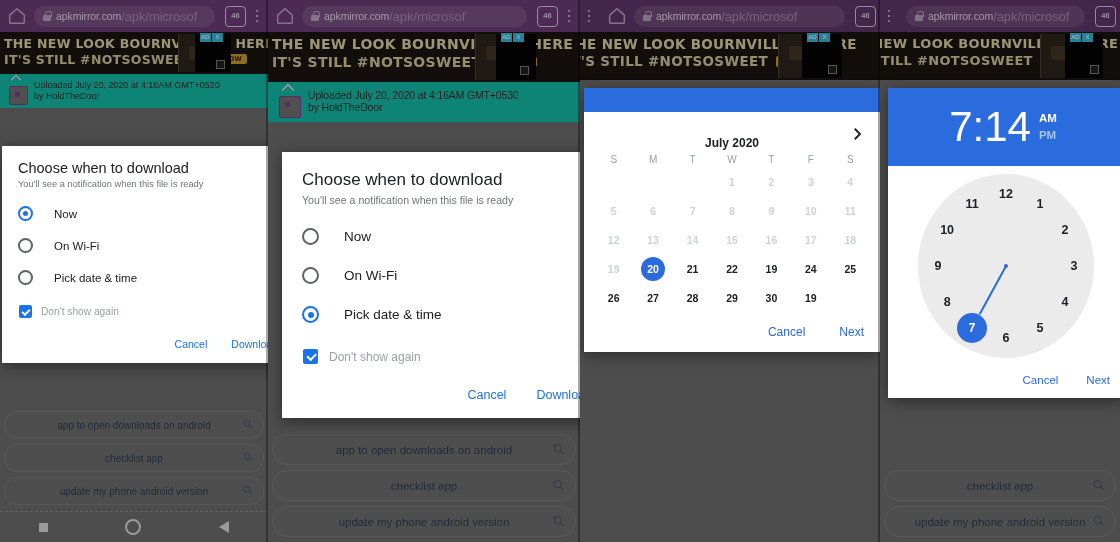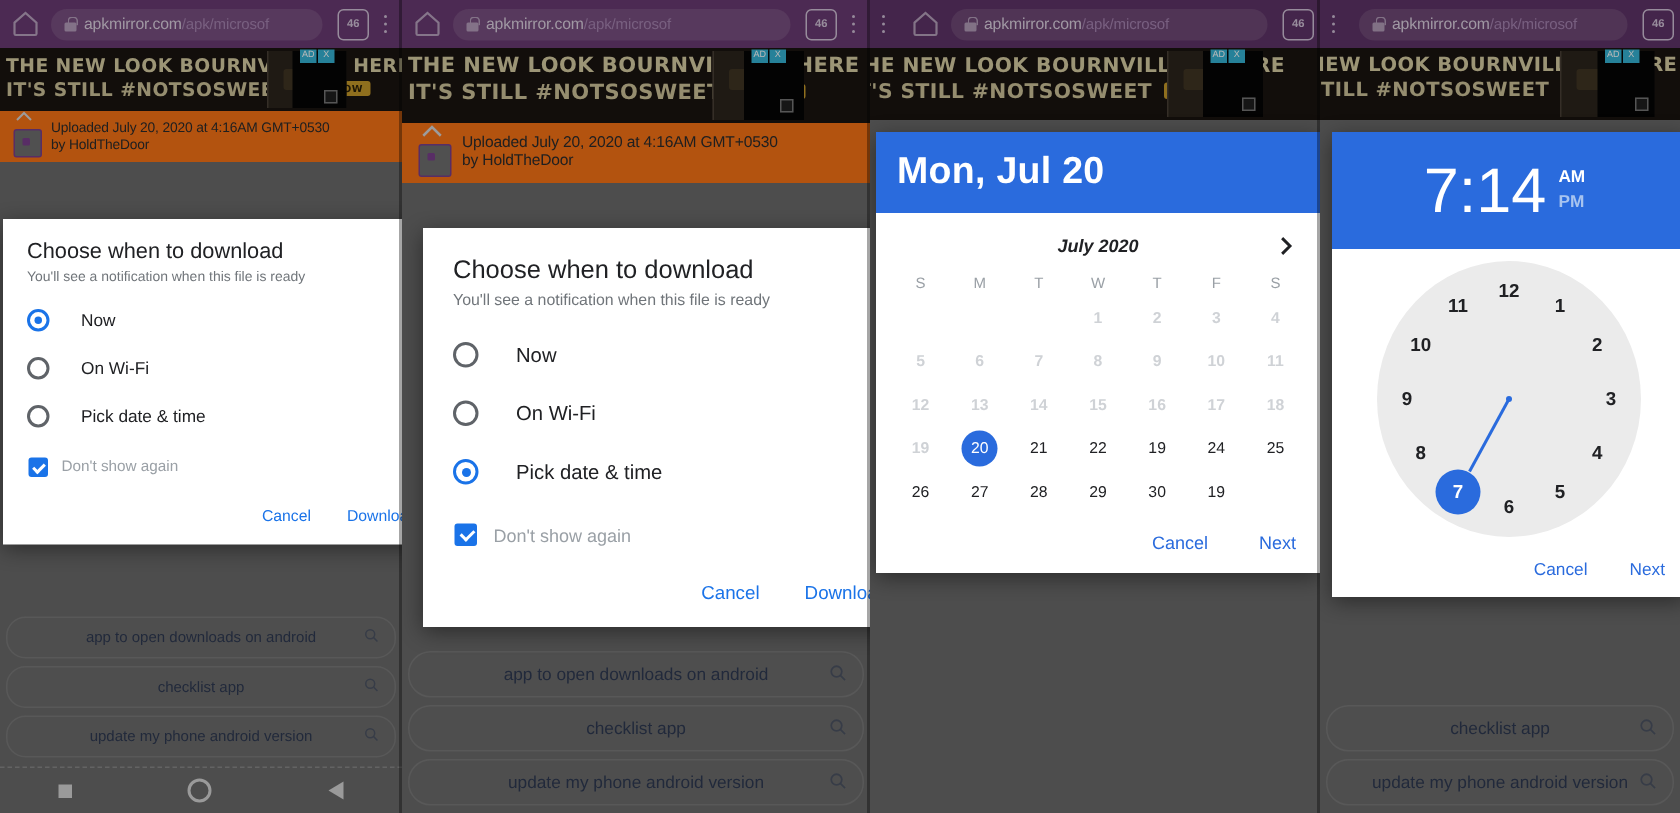--- a/index.html
+++ b/index.html
@@ -18,42 +18,42 @@
   .chrome.dim{background:#5f3468;}
   .chrome-inner{position:absolute;inset:0;display:flex;align-items:center;}
   .home-ico{width:22px;height:22px;margin-left:6px;flex:0 0 auto;opacity:.72;}
   .home-ico svg{display:block;}
   .omnibox{flex:1 1 auto;height:21px;margin:0 6px;border-radius:11px;background:rgba(255,255,255,.10);
            display:flex;align-items:center;padding:0 9px;overflow:hidden;}
   .lock{width:8px;height:10px;flex:0 0 auto;margin-right:5px;opacity:.65;position:relative;}
   .lock:before{content:"";position:absolute;left:0;bottom:0;width:8px;height:6px;background:#d8cbdd;border-radius:1px;}
   .lock:after{content:"";position:absolute;left:1.5px;top:0;width:5px;height:5px;border:1.4px solid #d8cbdd;border-bottom:none;border-radius:3px 3px 0 0;}
   .url-a{font-size:10.5px;color:#ded3e2;white-space:nowrap;letter-spacing:-.1px;}
-  .url-b{font-size:10px;color:#a785b2;white-space:nowrap;letter-spacing:-.1px;}
+  .url-b{font-size:13px;color:#a785b2;white-space:nowrap;letter-spacing:-.1px;}
   .tabbtn{width:19px;height:19px;flex:0 0 auto;margin:0 4px;border:1.5px solid #d2c3d8;border-radius:4px;
           display:flex;align-items:center;justify-content:center;}
   .tabnum{font-size:7.5px;color:#d2c3d8;line-height:1;font-weight:700;}
   .kebab{width:14px;flex:0 0 auto;display:flex;flex-direction:column;align-items:center;justify-content:center;gap:2.5px;margin-right:4px;}
   .kebab i{width:2.6px;height:2.6px;border-radius:50%;background:#cfbfd6;display:block;}
 
   
   .ad{position:relative;height:42px;background:#1a1410;overflow:hidden;}
   .ad .adtxt{position:absolute;left:4px;top:4px;line-height:1.28;}
   .ad .l1{font-size:12.5px;font-weight:700;color:#d9cfa4;letter-spacing:.3px;white-space:nowrap;font-family:"DejaVu Sans",sans-serif;}
   .ad .l2{font-size:12.5px;font-weight:700;color:#cfc49a;letter-spacing:.3px;white-space:nowrap;font-family:"DejaVu Sans",sans-serif;}
   .ad .cta{display:inline-block;margin-left:8px;padding:1px 5px;background:#c79a2a;color:#2a1f07;font-size:6.5px;font-weight:700;border-radius:2px;vertical-align:3px;}
   .ad .prod{position:absolute;top:2px;width:52px;height:38px;background:#2b241c;border-left:1px solid #4a4036;}
   .ad .prod:after{content:"";position:absolute;left:10px;top:12px;width:32px;height:14px;background:#463a26;border-radius:2px;opacity:.8;}
   .ad .blk{position:absolute;top:2px;width:36px;height:38px;background:#050505;}
   .ad .adx{position:absolute;top:1px;display:flex;gap:1px;}
   .ad .adx b{display:block;width:11px;height:9px;background:#35b3d4;color:#fff;font-size:6px;line-height:9px;text-align:center;font-weight:400;}
   .ad .sq{position:absolute;width:7px;height:7px;background:#1f1f1f;border:1px solid #777;}
 
   
-  .meta{position:relative;background:#f97316;padding:6px 8px 7px 34px;}
+  .meta{position:relative;background:#14b8a6;padding:6px 8px 7px 34px;}
   .meta .chev{position:absolute;left:8px;top:-4px;width:16px;height:16px;}
   .meta .appico{position:absolute;left:9px;top:12px;width:17px;height:17px;border:1.6px solid #7b3f8c;border-radius:2px;background:#6f6f6f;}
   .meta .appico:after{content:"";position:absolute;left:5px;top:5px;width:5px;height:5px;background:#7b3f8c;border-radius:1px;}
   .meta .m1{font-size:9.2px;color:#2c2c2c;white-space:nowrap;letter-spacing:-.1px;}
   .meta .m2{font-size:9.2px;color:#2c2c2c;white-space:nowrap;letter-spacing:-.1px;margin-top:1px;}
   .meta.big{padding:8px 10px 9px 40px;}
   .meta.big .m1,.meta.big .m2{font-size:10.4px;}
   .meta.big .appico{left:11px;top:14px;width:20px;height:20px;}
   .meta.big .chev{left:10px;top:-4px;width:20px;height:20px;}
 
@@ -123,28 +123,28 @@
   .d2 .cblabel{font-size:12px;margin-left:11px;}
   .d2 .acts{margin-top:24px;gap:30px;padding-bottom:4px;}
   .d2 .acts div{font-size:12.5px;}
 
   
   .dp{position:absolute;left:4px;top:88px;width:296px;background:#fff;box-shadow:0 3px 14px rgba(0,0,0,.45);}
   .dp-head{background:#2a6bdd;padding:11px 14px 13px;}
   .dp-year{font-size:12.5px;color:#cfe0fb;font-weight:700;letter-spacing:.2px;}
   .dp-date{font-size:25px;color:#fff;font-weight:700;margin-top:1px;letter-spacing:.2px;}
   .dp-body{padding:6px 10px 0;}
-  .dp-month{display:flex;align-items:center;justify-content:center;position:relative;height:32px;font-style:italic;}
+  .dp-month{display:flex;align-items:flex-end;justify-content:center;position:relative;height:32px;}
   .dp-month span{font-size:12px;font-weight:700;color:#202124;}
   .dp-next{position:absolute;right:4px;top:50%;transform:translateY(-50%);width:18px;height:18px;}
   .dow{display:grid;grid-template-columns:repeat(7,1fr);margin-top:4px;}
   .dow div{font-size:10px;color:#9aa0a6;text-align:center;font-weight:500;}
   .days{display:grid;grid-template-columns:repeat(7,1fr);row-gap:2px;margin-top:3px;}
   .day{height:27px;display:flex;align-items:center;justify-content:center;position:relative;}
-  .day span{font-size:10.5px;color:#202124;font-weight:400;position:relative;z-index:2;}
+  .day span{font-size:10.5px;color:#202124;font-weight:700;position:relative;z-index:2;}
   .day.dis span{color:#cfd2d6;font-weight:700;}
   .day.sel span{color:#fff;}
   .day.sel:before{content:"";position:absolute;width:24px;height:24px;border-radius:50%;background:#2a6bdd;z-index:1;}
   .day.empty{visibility:hidden;}
   .dp-acts{display:flex;justify-content:flex-end;gap:34px;padding:14px 16px 13px;}
   .dp-acts div{font-size:12px;color:#2a6bdd;font-weight:500;}
 
   
   .tp{position:absolute;left:8px;top:88px;width:236px;background:#fff;box-shadow:0 3px 14px rgba(0,0,0,.45);}
   .tp-head{background:#2a6bdd;height:78px;display:flex;align-items:center;justify-content:center;padding-right:6px;}
@@ -434,21 +434,20 @@
         <div class="sq" style="left:248px;top:33px"></div>
       </div>
 
       <div class="pagebody"></div>
     </div>
 
     <div class="scrim"></div>
 
     <div class="dp">
       <div class="dp-head">
-        <div class="dp-date">Mon, Jul 20</div>
       </div>
       <div class="dp-body">
         <div class="dp-month">
           <span>July 2020</span>
           <span class="dp-next">
             <svg width="18" height="18" viewBox="0 0 24 24" fill="none" stroke="#202124" stroke-width="2.6">
                 <path d="M9 5l7 7-7 7"></path>
               </svg>
           </span>
         </div>

